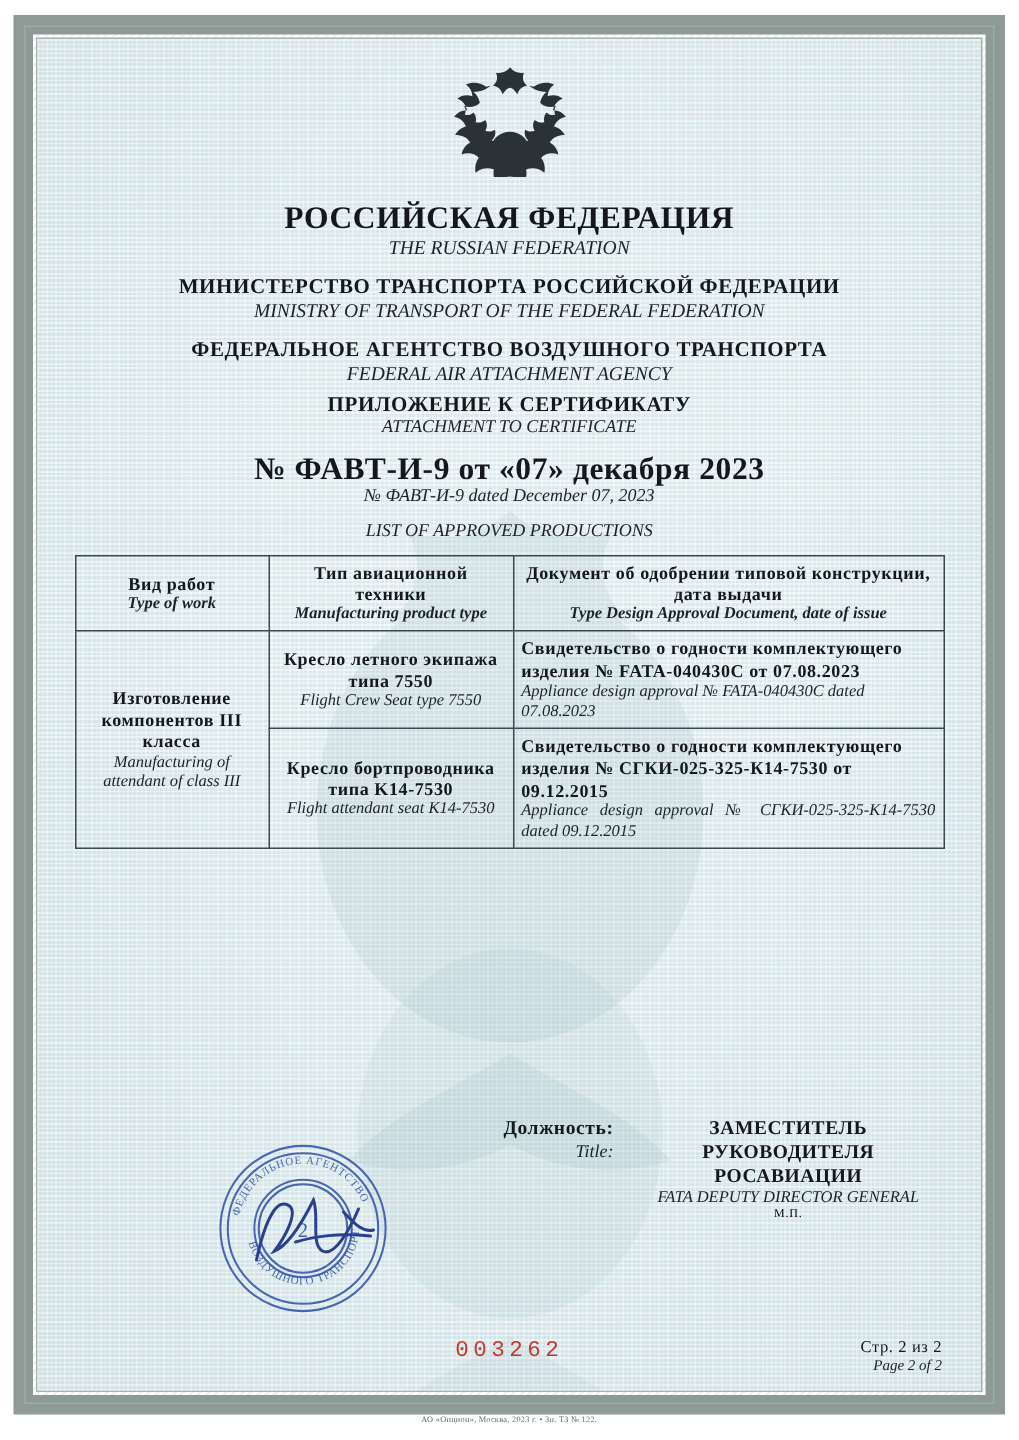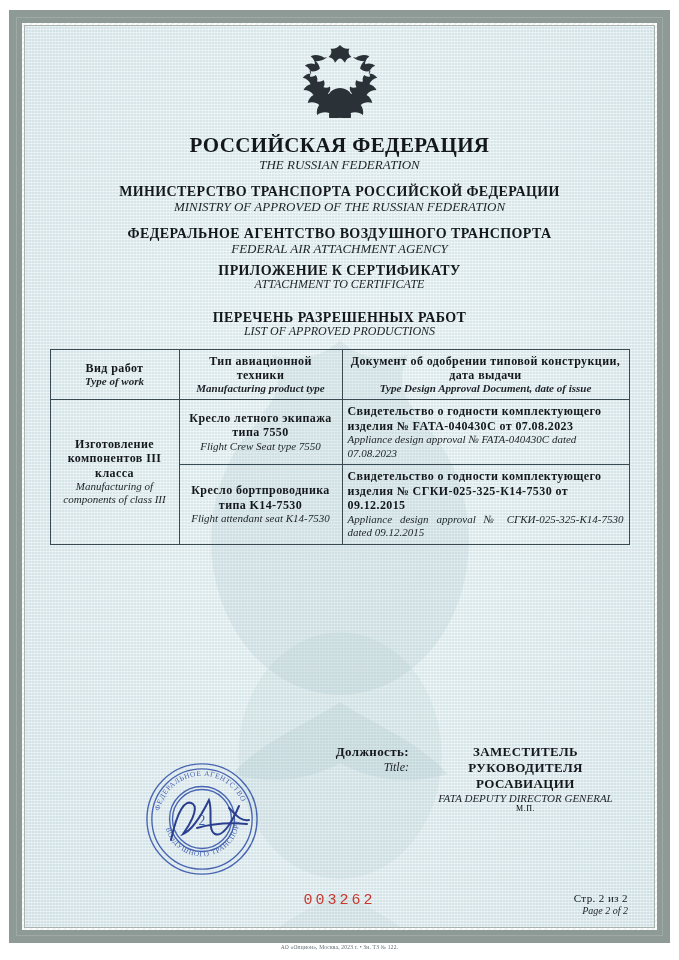--- a/index.html
+++ b/index.html
@@ -269,44 +269,47 @@
 
       <div class="ttl">
         <div class="ru s15">РОССИЙСКАЯ ФЕДЕРАЦИЯ</div>
         <div class="en s13">THE RUSSIAN FEDERATION</div>
       </div>
 
       <div class="gap12"></div>
 
       <div class="ttl">
         <div class="ru s14">МИНИСТЕРСТВО ТРАНСПОРТА РОССИЙСКОЙ ФЕДЕРАЦИИ</div>
-        <div class="en s13">MINISTRY OF APPROVED OF THE RUSSIAN FEDERATION</div>
+        <div class="en s13">MINISTRY OF TRANSPORT OF THE FEDERAL FEDERATION</div>
       </div>
 
       <div class="gap12"></div>
 
       <div class="ttl">
         <div class="ru s14">ФЕДЕРАЛЬНОЕ АГЕНТСТВО ВОЗДУШНОГО ТРАНСПОРТА</div>
         <div class="en s13">FEDERAL AIR ATTACHMENT AGENCY</div>
       </div>
 
       <div class="gap6"></div>
 
       <div class="ttl">
         <div class="ru s14">ПРИЛОЖЕНИЕ К СЕРТИФИКАТУ</div>
         <div class="en s12">ATTACHMENT TO CERTIFICATE</div>
       </div>
 
       <div class="gap9"></div>
 
+      <div class="ttl">
+        <div class="ru s15">№ ФАВТ-И-9 от «07» декабря 2023</div>
+        <div class="en s12">№ ФАВТ-И-9 dated December 07, 2023</div>
+      </div>
 
       <div class="gap9"></div>
 
       <div class="ttl">
-        <div class="ru s14">ПЕРЕЧЕНЬ РАЗРЕШЕННЫХ РАБОТ</div>
         <div class="en s12">LIST OF APPROVED PRODUCTIONS</div>
       </div>
 
       <table class="perm">
         <tbody>
             <tr>
           <th class="hcell colA">
             <div class="ru s12">Вид работ</div>
             <div class="en s11">Type of work</div>
           </th>
@@ -315,21 +318,21 @@
             <div class="en s11">Manufacturing product type</div>
           </th>
           <th class="hcell">
             <div class="ru s12">Документ об одобрении типовой конструкции, дата выдачи</div>
             <div class="en s11">Type Design Approval Document, date of issue</div>
           </th>
         </tr>
         <tr>
           <td class="cellc colA" rowspan="2">
             <div class="ru s12">Изготовление компонентов III класса</div>
-            <div class="en s11">Manufacturing of components of class III</div>
+            <div class="en s11">Manufacturing of attendant of class III</div>
           </td>
           <td class="cellc colB">
             <div class="ru s12">Кресло летного экипажа типа 7550</div>
             <div class="en s11">Flight Crew Seat type 7550</div>
           </td>
           <td class="celll">
             <div class="ru s12">Свидетельство о годности комплектующего изделия № FATA-040430C от 07.08.2023</div>
             <div class="en s11">Appliance design approval № FATA-040430C dated 07.08.2023</div>
           </td>
         </tr>

